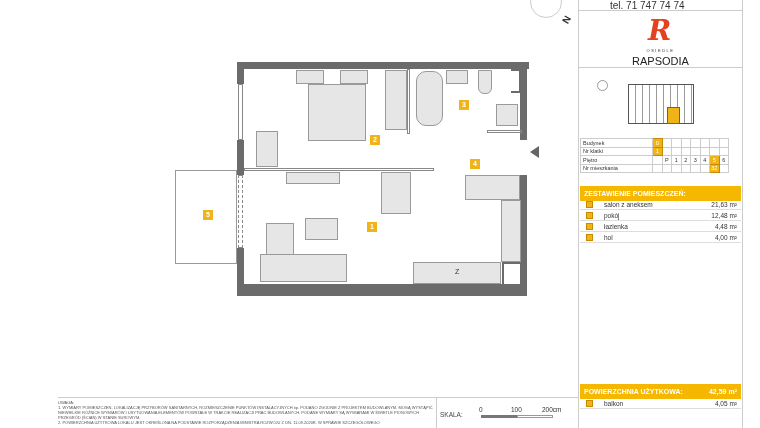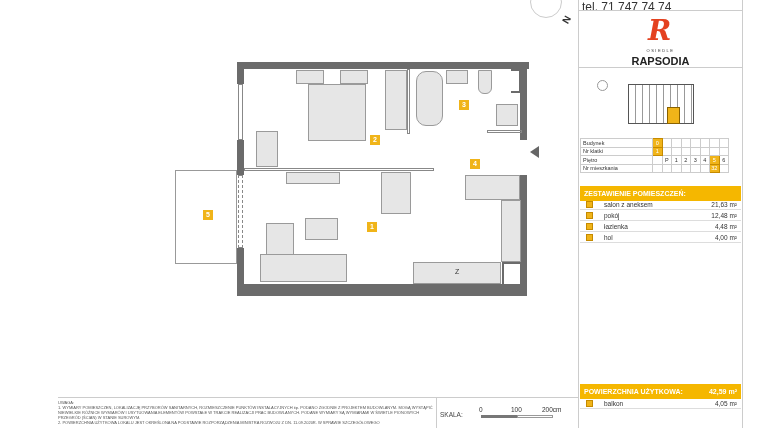--- a/index.html
+++ b/index.html
@@ -3,25 +3,25 @@
 <meta charset="utf-8">
 <style>
   * { box-sizing: border-box; margin: 0; padding: 0; }
   body { width: 760px; height: 428px; background: #fff; font-family: "Liberation Sans", sans-serif; position: relative; overflow: hidden; color: #333; }
   .abs { position: absolute; }
   .wall { position: absolute; background: #6b6b6b; }
   .furn { position: absolute; background: #e6e6e6; border: 1px solid #9a9a9a; }
   .badge { position: absolute; width: 10px; height: 10px; background: #f0b419; color: #fff; font-size: 7px; line-height: 10px; text-align: center; font-weight: bold; }
   
   .panel { position: absolute; left: 578px; top: 0; width: 165px; height: 428px; border-left: 1px solid #ccc; border-right: 1px solid #ccc; }
-  .tel { position: absolute; left: 582px; top: 0; font-size: 12px; color: #333; }
+  .tel { position: absolute; left: 610px; top: 0; font-size: 10px; color: #333; }
   .logo-wrap { position: absolute; left: 578px; top: 10px; width: 165px; height: 58px; border-top: 1px solid #ccc; border-bottom: 1px solid #ccc; text-align: center; }
   .logo-r { position: absolute; left: 70px; top: 6px; font-size: 28px; font-weight: bold; color: #e4411f; font-style: italic; font-family: "DejaVu Serif", serif; line-height: 28px; }
   .logo-sub { position: absolute; left: 0; width: 165px; top: 37px; font-size: 4px; letter-spacing: 1.5px; color: #333; }
-  .logo-name { position: absolute; left: 0; width: 165px; top: 44px; font-size: 11px; font-weight: bold; color: #222; }
+  .logo-name { position: absolute; left: 0; width: 165px; top: 44px; font-size: 11px; font-weight: normal; color: #222; }
   .info-table { position: absolute; left: 580px; top: 138px; border-collapse: collapse; font-size: 5.5px; }
   .info-table td { border: 1px solid #ccc; height: 8.5px; width: 9.5px; text-align: center; padding: 0; }
   .info-table td.lbl { width: 72px; text-align: left; padding-left: 2px; }
   .info-table td.hl { background: #f0b419; color: #fff; border: 1px solid #c58a00; }
   .section-bar { position: absolute; left: 580px; width: 161px; height: 15px; background: #f5b700; color: #fff; font-size: 7px; font-weight: bold; line-height: 15px; padding-left: 4px; }
   .room-row { position: absolute; left: 580px; width: 161px; height: 11px; border-bottom: 1px solid #ddd; font-size: 6.5px; line-height: 11px; }
   .room-row .sq { position: absolute; left: 6px; top: 2px; width: 7px; height: 7px; background: #f0b419; border: 1px solid #c58a00; }
   .room-row .nm { position: absolute; left: 24px; }
   .room-row .ar { position: absolute; right: 4px; }
   .uwaga { position: absolute; left: 58px; top: 400px; width: 378px; font-size: 4px; line-height: 5px; color: #555; }

